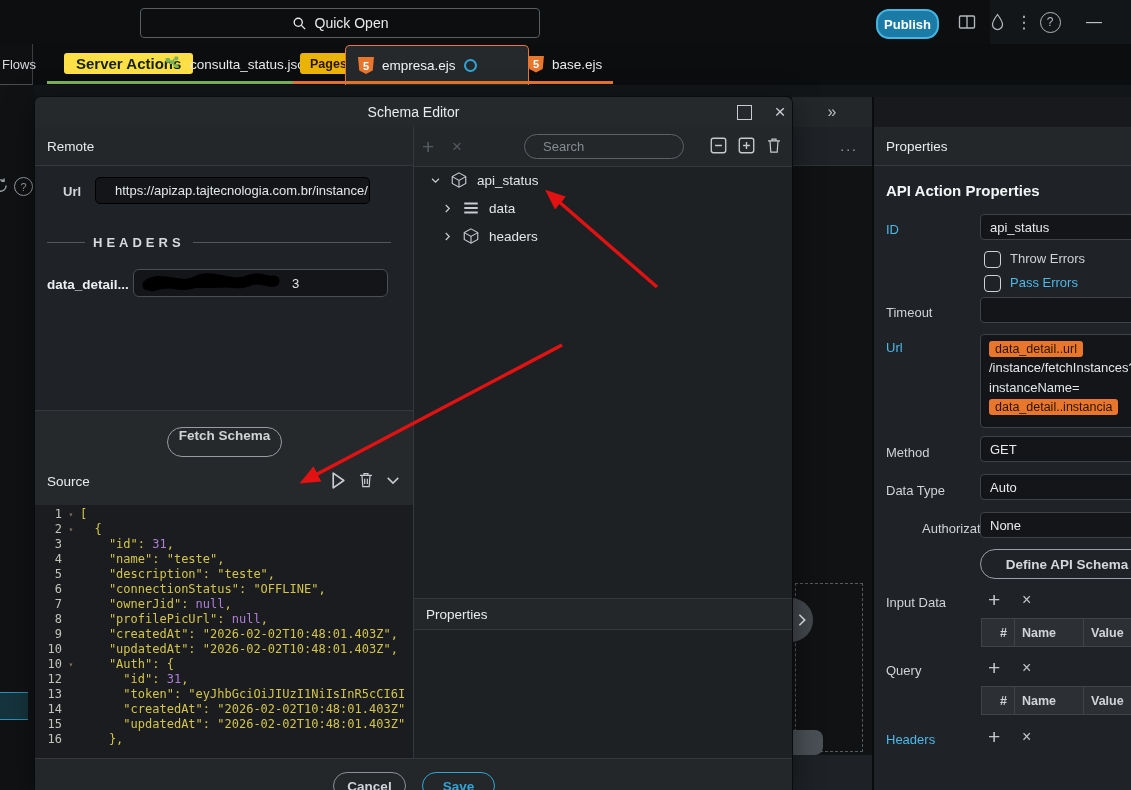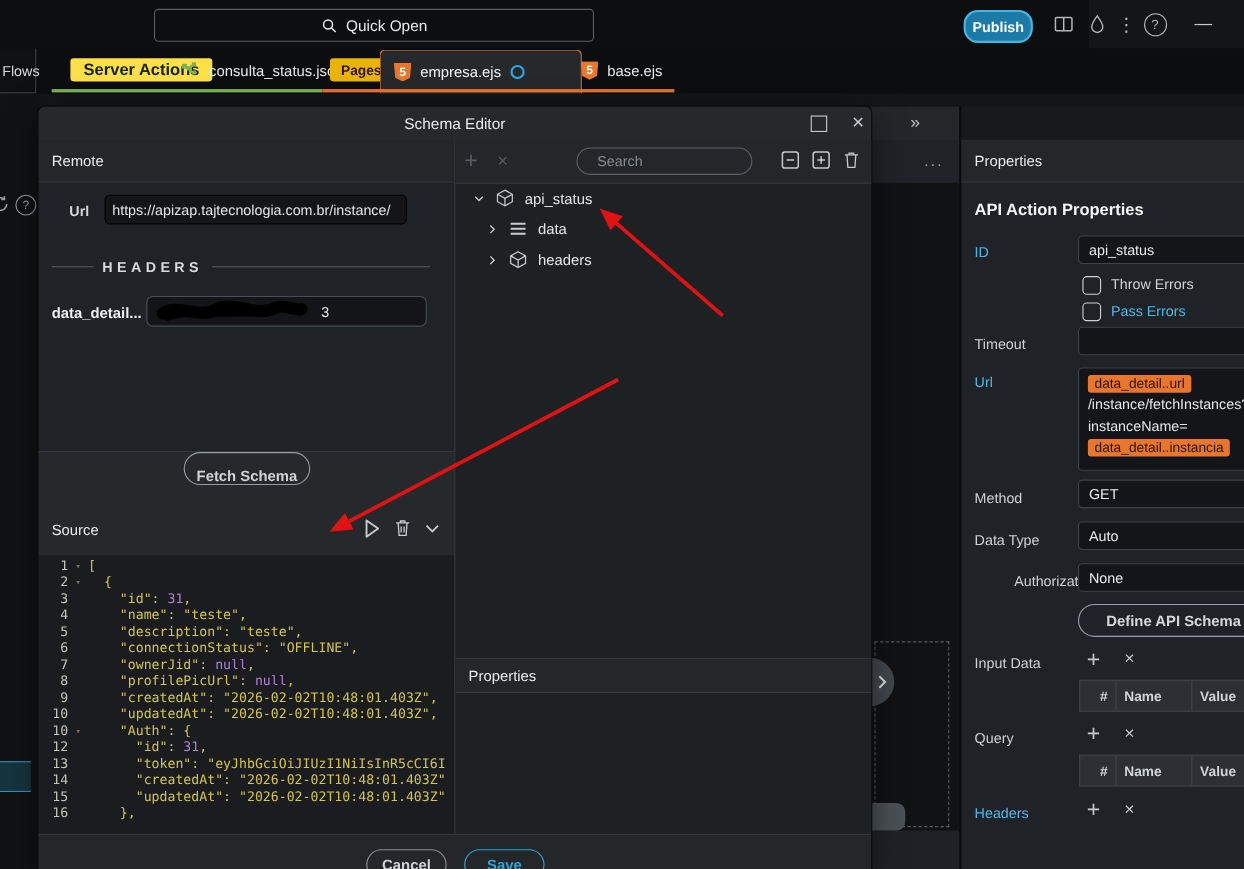--- a/index.html
+++ b/index.html
@@ -105,33 +105,33 @@
   #m-title{left:0;top:0;width:757px;height:30px;background:#26292c;border-bottom:1px solid #35393d;
     display:flex;align-items:center;justify-content:center;font-size:14px;color:#e8eaec;}
   #m-max{left:702px;top:8px;width:13px;height:13px;border:1.5px solid #c8ccd0;}
   #m-close{left:735px;top:2px;font-size:19px;color:#c8ccd0;width:20px;height:26px;
     display:flex;align-items:center;justify-content:center;}
   
   #remote-h{left:0;top:30px;width:378px;height:39px;background:#24272a;border-bottom:1px solid #35393d;
     display:flex;align-items:center;padding-left:12px;box-sizing:border-box;font-size:13.5px;color:#e8eaec;}
   #url-lab{left:28px;top:87px;width:22px;font-size:13px;font-weight:bold;color:#d5d8db;}
   #url-input{left:60px;top:80px;width:275px;height:27px;background:#131518;border:1px solid #000;
-    border-radius:5px;color:#e4e7e9;font-size:13px;padding:0 6px;box-sizing:border-box;
+    border-radius:5px;color:#e4e7e9;font-size:13px;padding:0 19px;box-sizing:border-box;
     font-family:"Liberation Sans",sans-serif;white-space:nowrap;overflow:hidden;display:flex;align-items:center;}
   #hdr-div{left:12px;top:138px;width:344px;display:flex;align-items:center;gap:8px;}
   #hdr-div .ln{height:1px;background:#55595d;flex:1;}
   #hdr-div .ln.s{flex:0 0 38px;}
   #hdr-div span{font-size:13px;font-weight:bold;letter-spacing:4px;color:#d8dbde;}
   #dd-lab{left:12px;top:180px;font-size:13.5px;font-weight:bold;color:#eceef0;}
   #dd-input{left:98px;top:172px;width:255px;height:28px;background:#131518;border:1px solid #4a4f53;
     border-radius:6px;display:flex;align-items:center;padding:0 8px;box-sizing:border-box;color:#e4e7e9;font-size:13px;}
   #fetch-area{left:0;top:313px;width:378px;height:50px;background:#26292c;border-top:1px solid #35393d;}
-  #fetch-btn{left:132px;top:0;width:113px;height:28px;border:1.5px solid #969ca1;border-radius:15px;
+  #fetch-btn{left:132px;top:16px;width:113px;height:28px;border:1.5px solid #969ca1;border-radius:15px;
     background:transparent;color:#d0d4d7;font-weight:bold;font-size:13.5px;
-    display:flex;align-items:flex-end;justify-content:center;}
+    display:flex;align-items:flex-start;justify-content:center;}
   #source-h{left:0;top:363px;width:378px;height:45px;background:#26292c;border-bottom:1px solid #141619;}
   #source-lab{left:12px;top:14px;font-size:13.5px;color:#e8eaec;}
   .sic{position:absolute;top:11px;color:#c8ccd0;}
   #s-play{left:295px;} #s-trash{left:323px;} #s-chev{left:351px;top:16px;}
   #code{left:0;top:408px;width:378px;height:253px;background:#1a1c1f;overflow:hidden;padding-top:2px;}
   .code-line{display:flex;height:15px;font-family:"DejaVu Sans Mono",monospace;font-size:12px;
     line-height:15px;color:#d3c54b;white-space:pre;}
   .gutter{width:27px;text-align:right;color:#c4c4ba;flex:none;}
   .fold{width:18px;text-align:center;color:#8a7355;font-size:8px;flex:none;}
   .tok-p{color:#b07fd8;}

